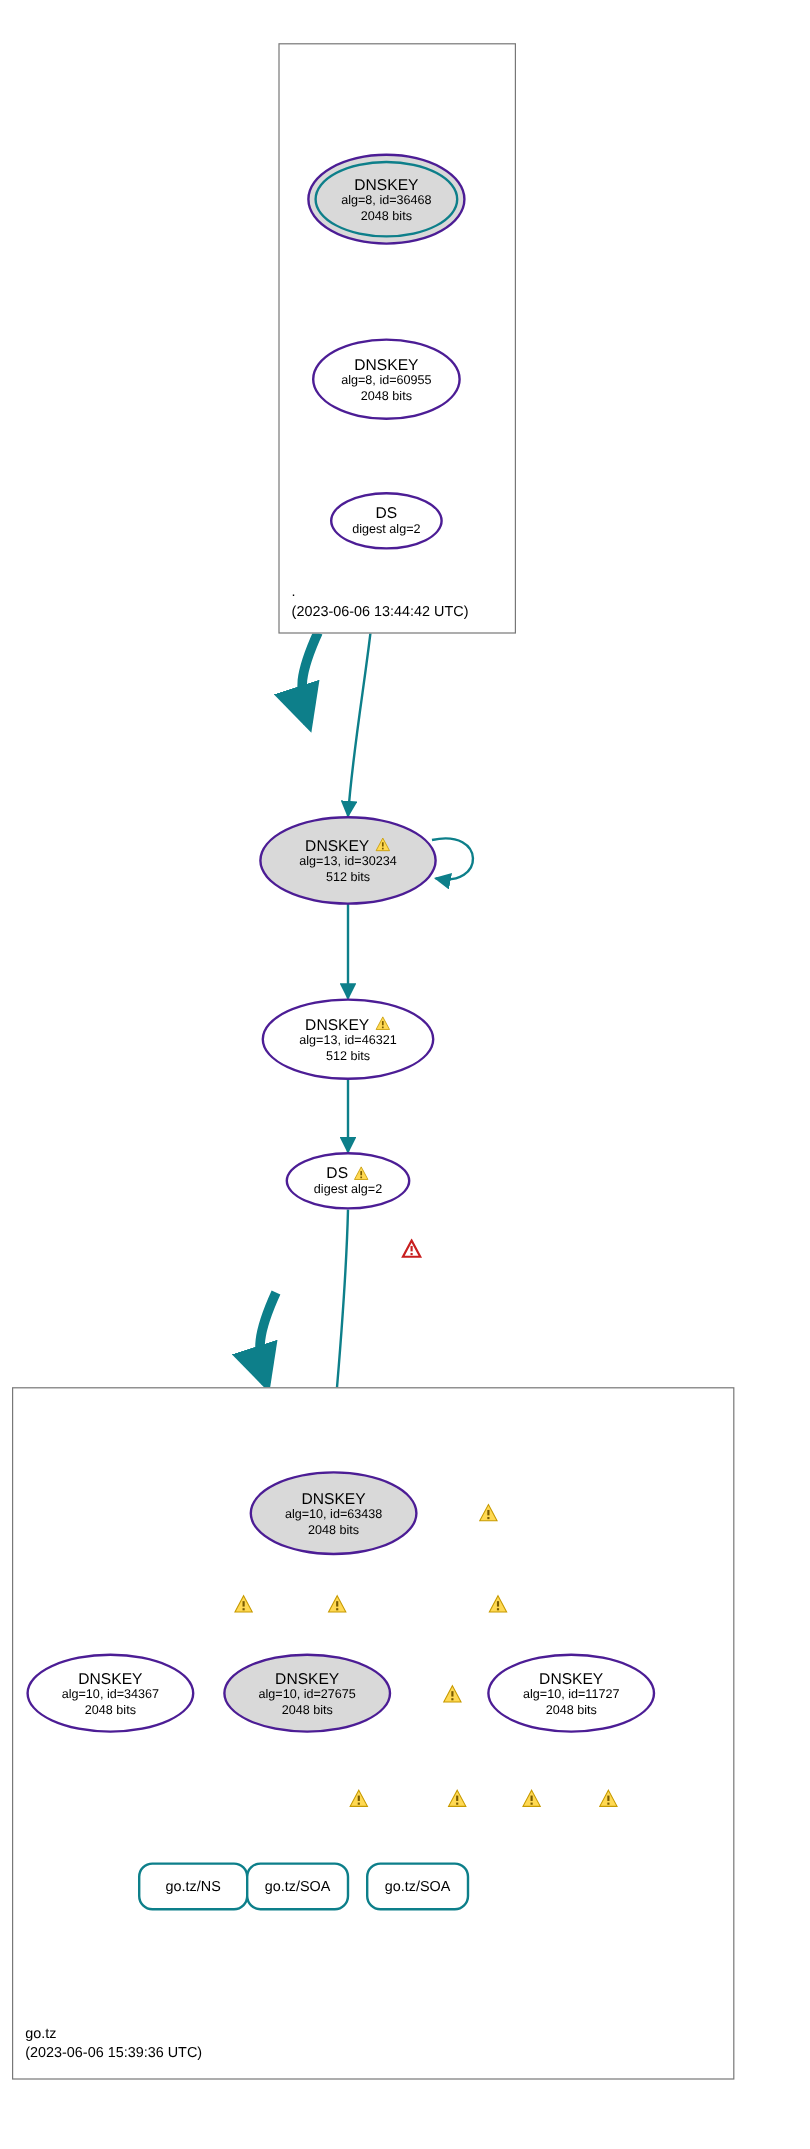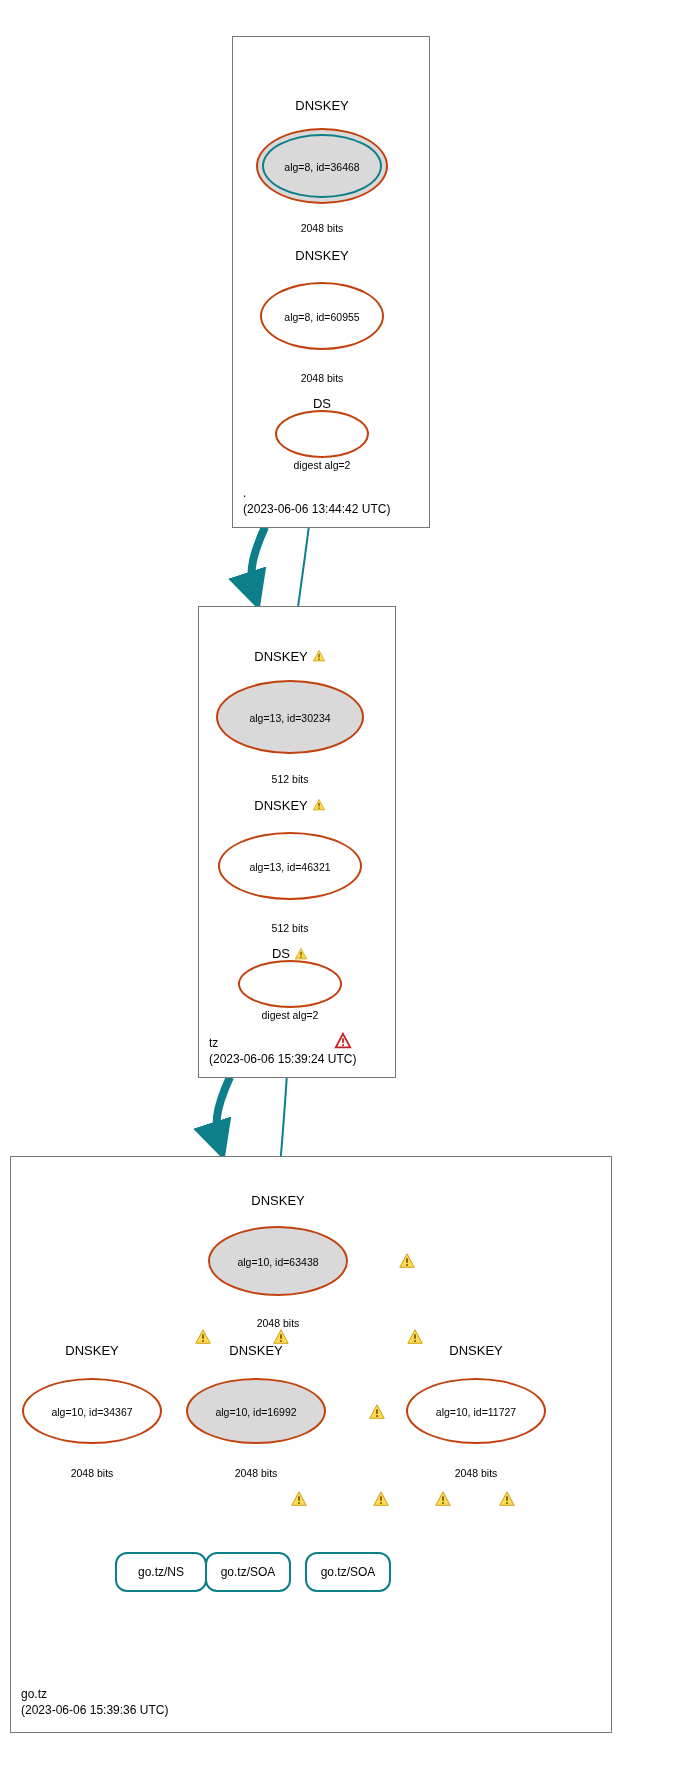--- a/index.html
+++ b/index.html
@@ -29,24 +29,23 @@
   .node {
     position: absolute;
     text-align: center;
     display: flex;
     flex-direction: column;
     justify-content: center;
     align-items: center;
     box-sizing: border-box;
   }
   .ellipse {
-    border: 2px solid #c2410c;
+    border: 2px solid #4c1d95;
     border-radius: 50%;
     background: #fff;
-    gap: 48px;
   }
   .ellipse.ksk {
     background: #d9d9d9;
   }
   .ellipse.double::before {
     content: "";
     position: absolute;
     inset: 4px;
     border: 2px solid #0d7f8a;
     border-radius: 50%;
@@ -150,26 +149,20 @@
     <div class="title">DNSKEY</div>
     <div class="sub">alg=8, id=60955</div>
     <div class="sub">2048 bits</div>
   </div>
 
   <div class="node ellipse" style="left:275px; top:410px; width:94px; height:48px;">
     <div class="title">DS</div>
     <div class="sub">digest alg=2</div>
   </div>
 
-  <div class="zone" style="left:198px; top:606px; width:196px; height:470px;">
-    <div class="zone-label" style="bottom:10px;">
-      <div>tz</div>
-      <div>(2023-06-06 15:39:24 UTC)</div>
-    </div>
-  </div>
 
   <div class="node ellipse ksk" style="left:216px; top:680px; width:148px; height:74px;">
     <div class="title-row">
       <span class="title">DNSKEY</span>
       <span class="tri">
         <svg viewBox="0 0 20 20">
             <path d="M10 2 L18 17 H2 Z" fill="#ffd953" stroke="#c79a00" stroke-width="1"></path>
             <rect x="9" y="7" width="2" height="5" fill="#7a5c00"></rect>
             <rect x="9" y="13.5" width="2" height="2" fill="#7a5c00"></rect>
           </svg>
@@ -229,21 +222,21 @@
     <div class="sub">2048 bits</div>
   </div>
 
   <div class="node ellipse" style="left:22px; top:1378px; width:140px; height:66px;">
     <div class="title">DNSKEY</div>
     <div class="sub">alg=10, id=34367</div>
     <div class="sub">2048 bits</div>
   </div>
   <div class="node ellipse ksk" style="left:186px; top:1378px; width:140px; height:66px;">
     <div class="title">DNSKEY</div>
-    <div class="sub">alg=10, id=16992</div>
+    <div class="sub">alg=10, id=27675</div>
     <div class="sub">2048 bits</div>
   </div>
   <div class="node ellipse" style="left:406px; top:1378px; width:140px; height:66px;">
     <div class="title">DNSKEY</div>
     <div class="sub">alg=10, id=11727</div>
     <div class="sub">2048 bits</div>
   </div>
 
   <div class="node roundrect" style="left:115px; top:1552px; width:92px; height:40px;">
     <span>go.tz/NS</span>

